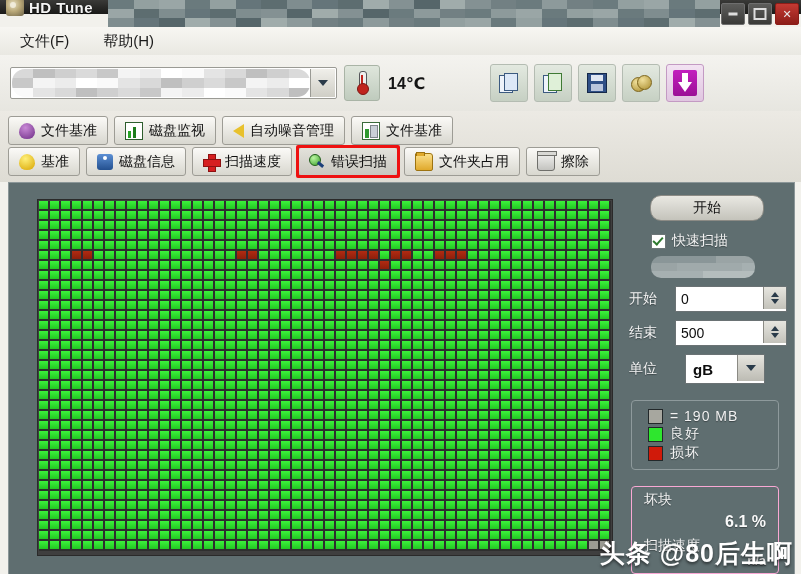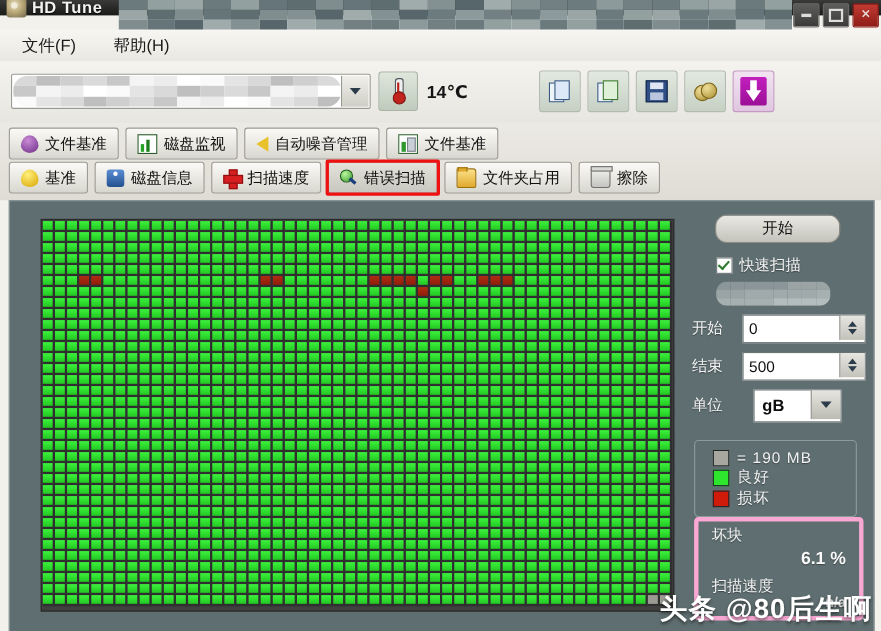--- a/index.html
+++ b/index.html
@@ -200,21 +200,21 @@
     margin:16px 0 0 4px;width:146px;padding:6px 0 6px 0;border:1px solid #8e9a9c;border-radius:4px;
   }
   .lrow{display:flex;align-items:center;gap:7px;margin:1px 0 1px 16px;}
   .swatch{width:13px;height:13px;border:1px solid #22282a;}
   .sw-empty{background:#a7a79f;}
   .sw-good{background:#2ee62e;}
   .sw-bad{background:#d01a0a;}
   .ltext{font-size:14px;color:#f2f2f2;text-shadow:0 1px 1px #3a4446;letter-spacing:1px;}
 
   .statbox{
-    margin:0 0 0 4px;width:146px;height:86px;border:4px solid #f9a8d4;border-radius:4px;position:relative;
+    margin:16px 0 0 4px;width:146px;height:86px;border:1px solid #f9a8d4;border-radius:4px;position:relative;
   }
   .stat-title{position:absolute;left:12px;top:4px;font-size:14px;color:#f1f1f1;text-shadow:0 1px 1px #3a4446;}
   .stat-val{position:absolute;right:12px;top:26px;font-size:16px;font-weight:bold;color:#fafafa;text-shadow:0 1px 1px #3a4446;}
   .stat-title2{position:absolute;left:12px;top:50px;font-size:14px;color:#f1f1f1;text-shadow:0 1px 1px #3a4446;}
   .stat-val2{position:absolute;right:12px;top:66px;font-size:13px;font-weight:bold;color:#e8e8e8;text-shadow:0 1px 1px #3a4446;}
 
   .watermark{
     position:absolute;right:8px;bottom:4px;font-size:25px;font-weight:bold;color:#ffffff;
     text-shadow:0 2px 3px rgba(0,0,0,.55);white-space:nowrap;letter-spacing:1px;margin-left:46px;
   }

